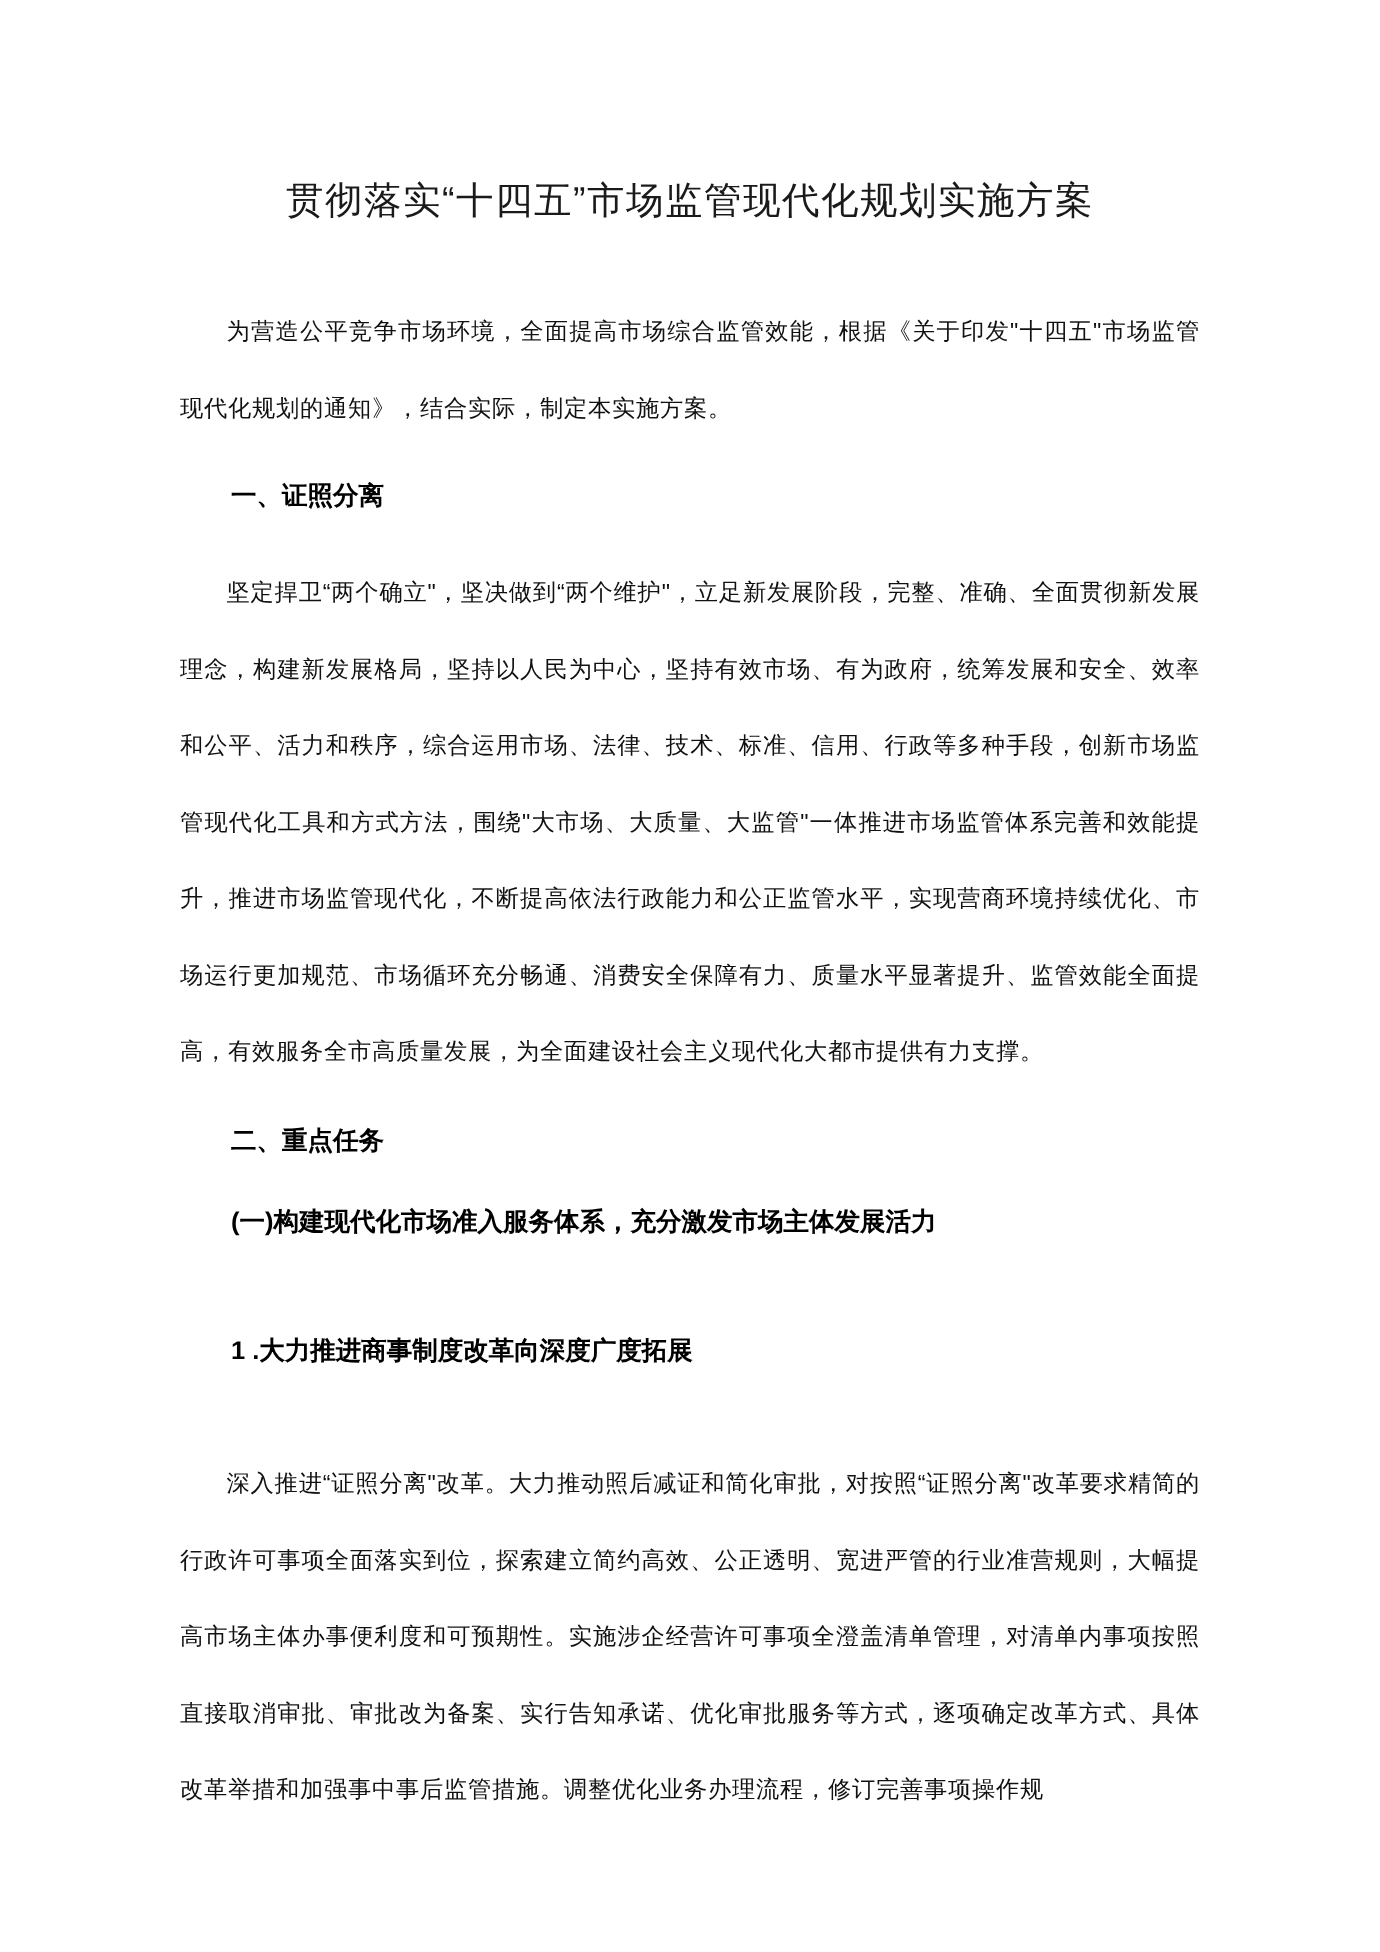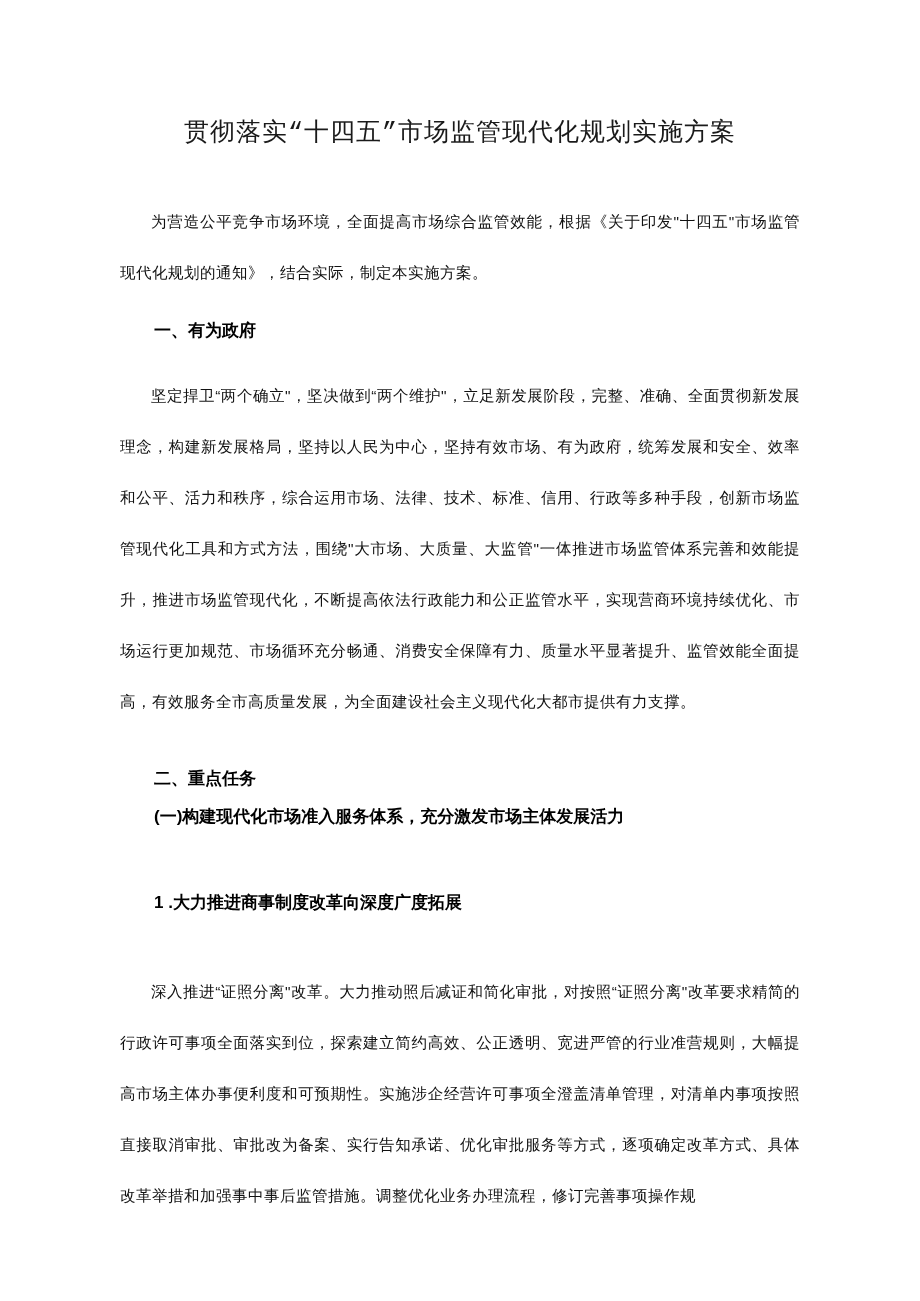--- a/index.html
+++ b/index.html
@@ -14,21 +14,21 @@
     background: #ffffff;
     overflow: hidden;
     font-family: "Liberation Sans", sans-serif;
     color: #000000;
   }
   .content {
     padding: 0 120px;
   }
   .doc-title {
     padding-top: 116px;
-    font-family: Liberation Mono, monospace;
+    font-family: Liberation Sans, sans-serif;
     font-size: 25px;
     line-height: 36px;
     font-weight: 400;
     text-align: center;
     color: #1a1a1a;
     letter-spacing: 1px;
   }
   .para {
     font-size: 15.5px;
     line-height: 51px;
@@ -43,36 +43,36 @@
   }
   .heading {
     font-size: 17px;
     line-height: 26px;
     font-weight: 700;
     color: #000000;
     text-indent: 2em;
   }
   .heading.level1-a { margin-top: 20px; }
   .para.body-a { margin-top: 26px; }
-  .heading.level1-b { margin-top: 39px; }
-  .heading.level2 { margin-top: 12px; }
+  .heading.level1-b { margin-top: 21px; }
+  .heading.level2 { margin-top: 28px; }
   .heading.level3 { margin-top: 60px; }
   .para.body-b { margin-top: 50px; }
 </style>
 </head>
 <body>
 
 <div class="page">
   <div class="content">
 
     <div class="doc-title">贯彻落实“十四五”市场监管现代化规划实施方案</div>
 
     <div class="para intro">为营造公平竞争市场环境，全面提高市场综合监管效能，根据《关于印发"十四五"市场监管现代化规划的通知》，结合实际，制定本实施方案。</div>
 
-    <div class="heading level1-a">一、有为政府</div>
+    <div class="heading level1-a">一、证照分离</div>
 
     <div class="para body-a">坚定捍卫“两个确立"，坚决做到“两个维护"，立足新发展阶段，完整、准确、全面贯彻新发展理念，构建新发展格局，坚持以人民为中心，坚持有效市场、有为政府，统筹发展和安全、效率和公平、活力和秩序，综合运用市场、法律、技术、标准、信用、行政等多种手段，创新市场监管现代化工具和方式方法，围绕"大市场、大质量、大监管"一体推进市场监管体系完善和效能提升，推进市场监管现代化，不断提高依法行政能力和公正监管水平，实现营商环境持续优化、市场运行更加规范、市场循环充分畅通、消费安全保障有力、质量水平显著提升、监管效能全面提高，有效服务全市高质量发展，为全面建设社会主义现代化大都市提供有力支撑。</div>
 
     <div class="heading level1-b">二、重点任务</div>
 
     <div class="heading level2">(一)构建现代化市场准入服务体系，充分激发市场主体发展活力</div>
 
     <div class="heading level3">1 .大力推进商事制度改革向深度广度拓展</div>
 
     <div class="para body-b">深入推进“证照分离"改革。大力推动照后减证和简化审批，对按照“证照分离"改革要求精简的行政许可事项全面落实到位，探索建立简约高效、公正透明、宽进严管的行业准营规则，大幅提高市场主体办事便利度和可预期性。实施涉企经营许可事项全澄盖清单管理，对清单内事项按照直接取消审批、审批改为备案、实行告知承诺、优化审批服务等方式，逐项确定改革方式、具体改革举措和加强事中事后监管措施。调整优化业务办理流程，修订完善事项操作规</div>

